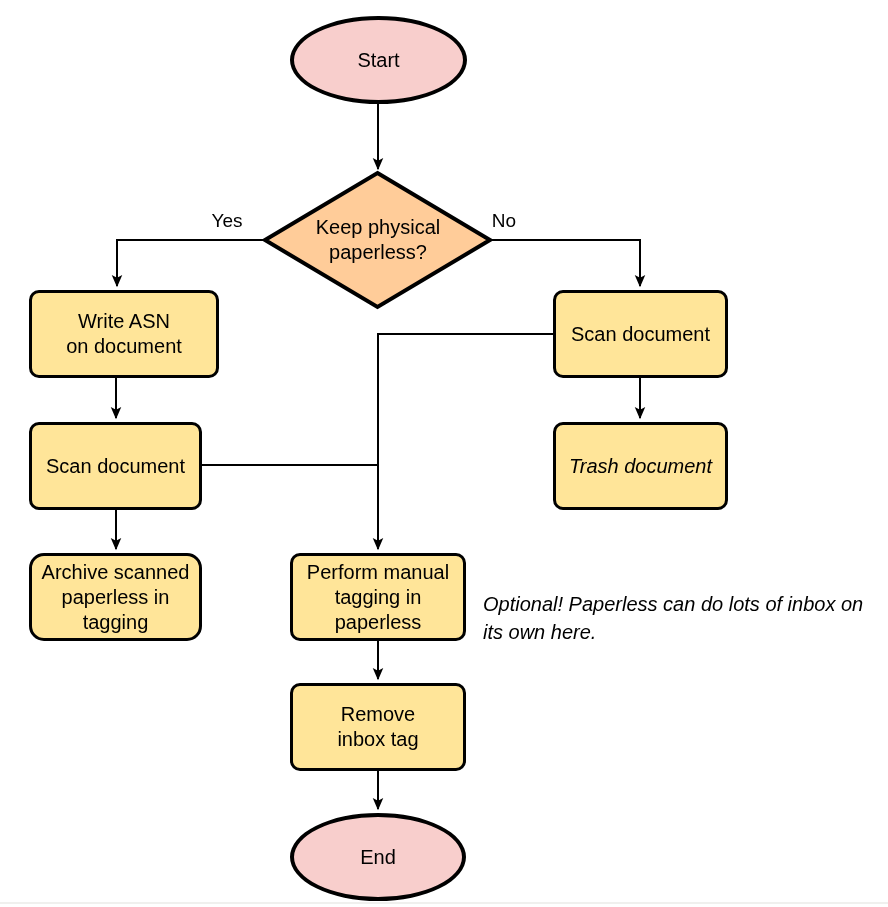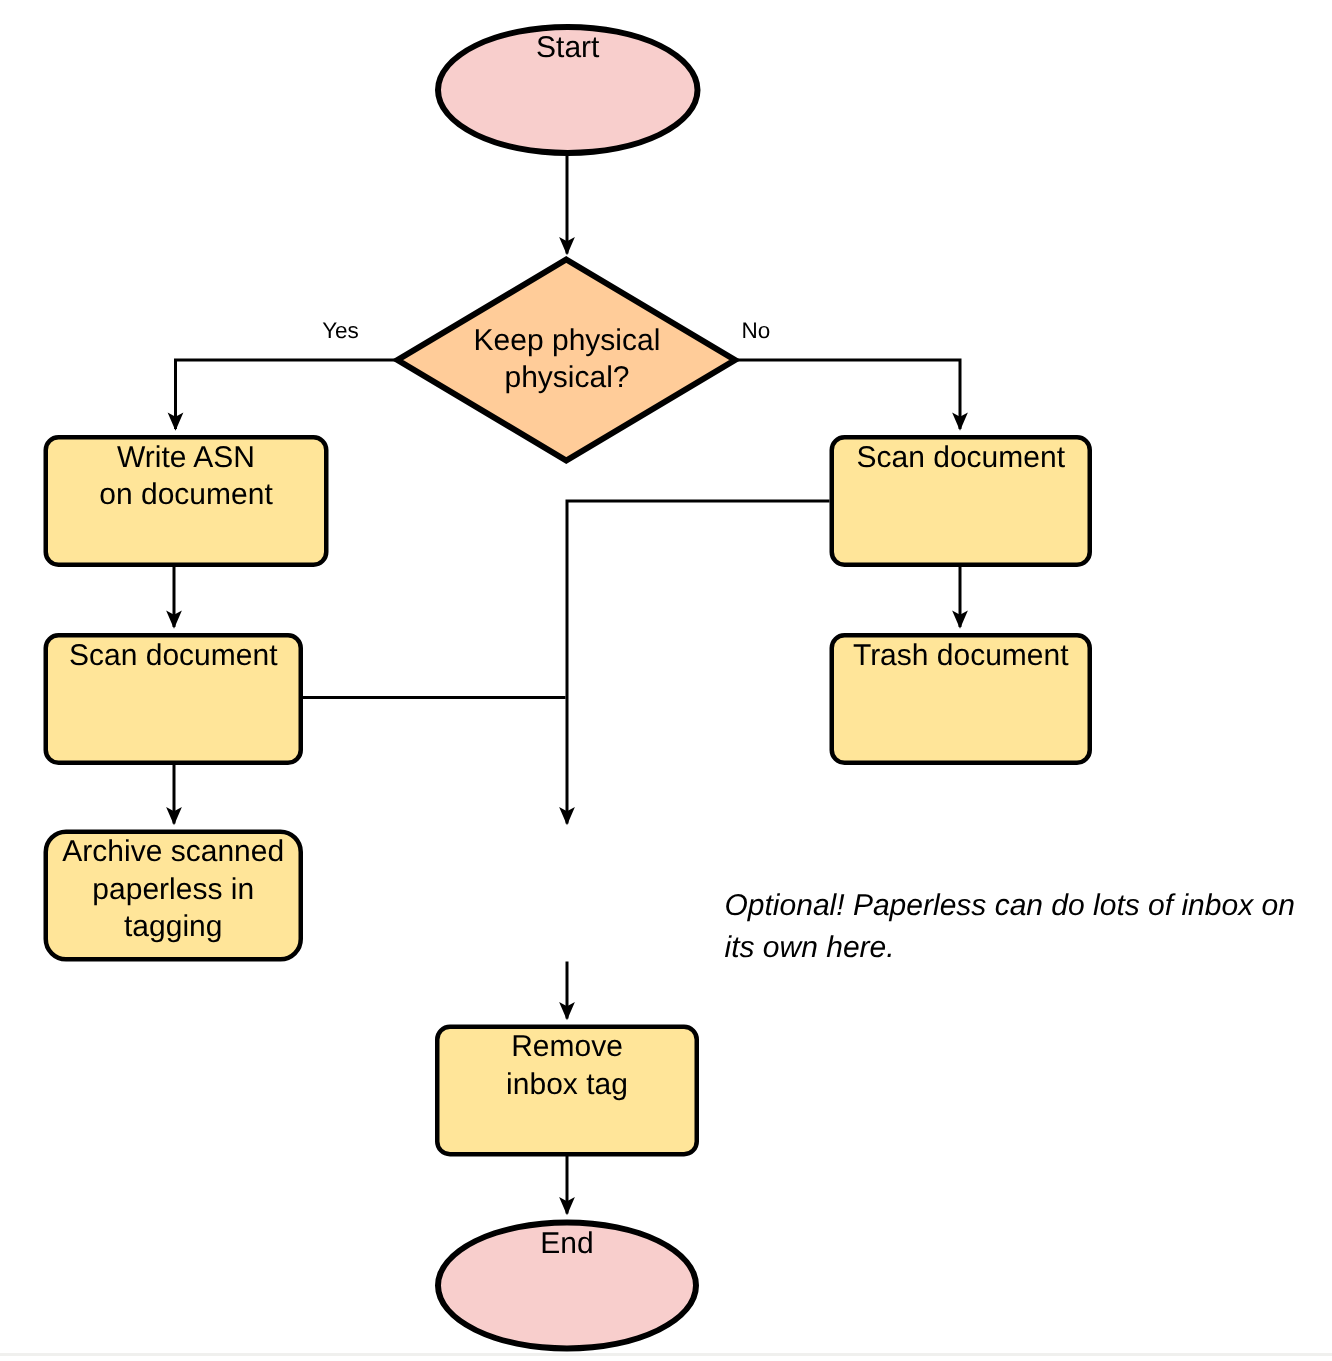--- a/index.html
+++ b/index.html
@@ -20,21 +20,21 @@
     left: 0;
     top: 0;
     width: 888px;
     height: 907px;
   }
   .node {
     position: absolute;
     display: flex;
     flex-direction: column;
     align-items: center;
-    justify-content: flex-start;
+    justify-content: center;
     text-align: center;
     font-size: 20px;
     line-height: 25px;
     color: #000000;
     box-sizing: border-box;
   }
   .node span { display: block; white-space: nowrap; }
   .rect {
     background: #FFE599;
     border: 3px solid #000000;
@@ -53,21 +53,21 @@
     text-align: center;
     font-size: 20px;
     line-height: 25px;
     color: #000000;
   }
   .diamond-label span { display: block; white-space: nowrap; text-align: center; }
   .edge-label {
     position: absolute;
     width: 60px;
     text-align: center;
-    font-size: 15px;
+    font-size: 19px;
     line-height: 20px;
     color: #000000;
   }
   .annotation {
     position: absolute;
     left: 483px;
     top: 590px;
     width: 405px;
     font-size: 20px;
     line-height: 28px;
@@ -82,21 +82,21 @@
     width: 888px;
     height: 2px;
     background: #f0f0ee;
   }
   
   #n-start      { left: 290px; top: 16px;  width: 177px; height: 88px; }
   #n-write-asn  { left: 29px;  top: 290px; width: 190px; height: 88px; }
   #n-scan-left  { left: 29px;  top: 422px; width: 173px; height: 88px; }
   #n-archive    { left: 29px;  top: 553px; width: 173px; height: 88px; border-radius: 15px; }
   #n-scan-right { left: 553px; top: 290px; width: 175px; height: 88px; }
-  #n-trash      { left: 553px; top: 422px; width: 175px; height: 88px; }
+  #n-trash      { left: 553px; top: 422px; width: 175px; height: 88px; font-style: italic; }
   #n-perform    { left: 290px; top: 553px; width: 176px; height: 88px; }
   #n-remove     { left: 290px; top: 683px; width: 176px; height: 88px; }
   #n-end        { left: 290px; top: 813px; width: 176px; height: 88px; }
   #lbl-yes { left: 197px; top: 211px; }
   #lbl-no  { left: 474px; top: 211px; }
 </style>
 </head>
 <body>
 
 <div class="canvas">
@@ -121,21 +121,21 @@
 
     <polygon points="377.5,173 490,240 377.5,307 265,240" fill="#FFCC99" stroke="#000000" stroke-width="4"></polygon>
   </svg>
 
   <div class="node ellipse" id="n-start">
     <span>Start</span>
   </div>
 
   <div class="diamond-label">
     <span>Keep physical</span>
-    <span>physical?</span>
+    <span>paperless?</span>
   </div>
 
   <div class="node rect" id="n-write-asn">
     <span>Write ASN</span>
     <span>on document</span>
   </div>
 
   <div class="node rect" id="n-scan-left">
     <span>Scan document</span>
   </div>
@@ -147,20 +147,25 @@
   </div>
 
   <div class="node rect" id="n-scan-right">
     <span>Scan document</span>
   </div>
 
   <div class="node rect" id="n-trash">
     <span>Trash document</span>
   </div>
 
+  <div class="node rect" id="n-perform">
+    <span>Perform manual</span>
+    <span>tagging in</span>
+    <span>paperless</span>
+  </div>
 
   <div class="node rect" id="n-remove">
     <span>Remove</span>
     <span>inbox tag</span>
   </div>
 
   <div class="node ellipse" id="n-end">
     <span>End</span>
   </div>
 

